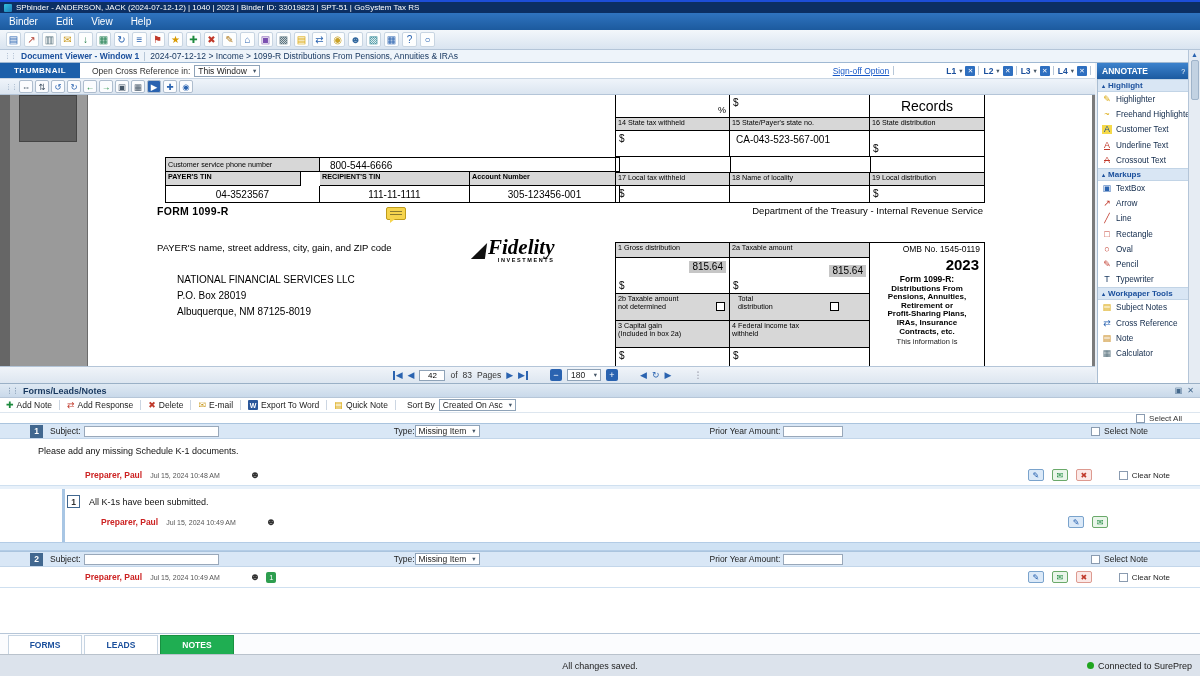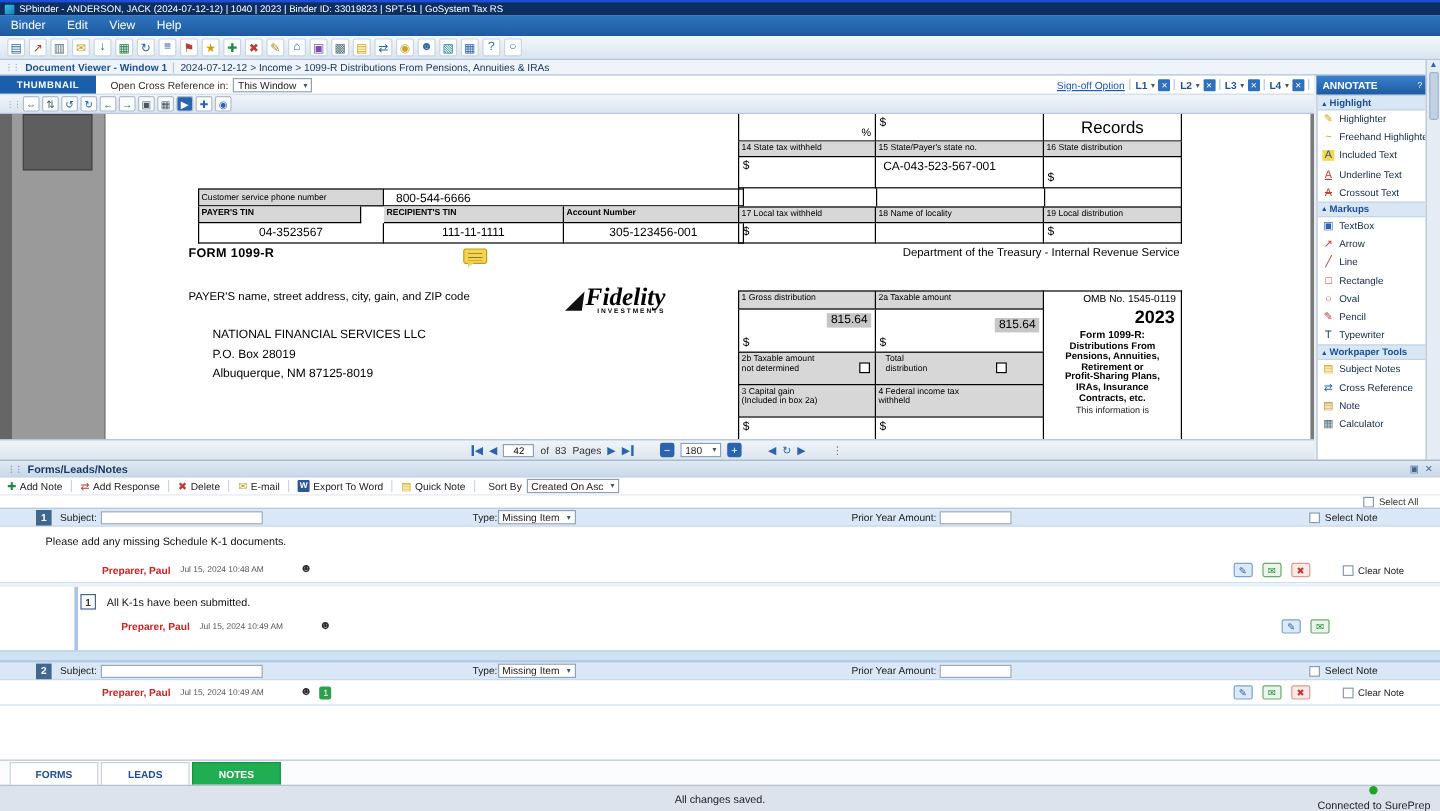--- a/index.html
+++ b/index.html
@@ -16,21 +16,21 @@
 .doc-tabbar{position:absolute;left:0;top:50px;width:1188px;height:13px;background:#eef4fa;border-bottom:1px solid #9fb8d2;display:flex;align-items:center;font-size:8.5px;gap:5px;padding:0 4px;color:#13335c;}
 .drag-dots{color:#8aa0b8;font-size:7px;letter-spacing:-1px;}
 .doc-title{color:#1a4f9c;font-weight:bold;}
 .v-sep{width:1px;height:9px;background:#b7c7d8;display:inline-block;}
 
 .viewer-options{position:absolute;left:0;top:63px;width:1095px;height:16px;background:#fff;border-bottom:1px solid #c9d6e4;display:flex;align-items:center;font-size:8.5px;color:#333;gap:4px;}
 .thumb-btn{width:80px;height:100%;background:#1b5faa;color:#fff;font-weight:bold;font-size:8px;display:flex;align-items:center;justify-content:center;letter-spacing:.5px;}
 .sel-box{display:inline-flex;align-items:center;gap:6px;border:1px solid #8fa3b8;background:#fff;height:12px;padding:0 3px;font-size:8.5px;color:#222;white-space:nowrap;}
 .dd{font-size:6.5px;color:#456;}
 .signoff{color:#1758c7;text-decoration:underline;white-space:nowrap;}
-.levels{display:flex;align-items:center;gap:4px;margin-right:4px;}
+.levels{display:flex;align-items:center;gap:4px;margin-right:4px;margin-left:48px;}
 .lvl-group{display:inline-flex;align-items:center;gap:3px;}
 .lvl-label{color:#1a4f9c;font-weight:bold;}
 .lvl-x{width:10px;height:10px;background:#2e6fc0;color:#fff;font-size:6.5px;display:inline-flex;align-items:center;justify-content:center;border-radius:1px;}
 .spacer{flex:1;}
 
 .annotate-head{position:absolute;left:1097px;top:63px;width:103px;height:16px;background:linear-gradient(#3c82cd,#1c5aa0);color:#fff;font-size:8.5px;font-weight:bold;display:flex;align-items:center;gap:4px;padding:0 5px;}
 .ah-ic{font-size:7px;font-weight:normal;}
 .annotate-body{position:absolute;left:1097px;top:79px;width:91px;height:304px;background:#fff;border-left:1px solid #a9bdd2;overflow:hidden;}
 .asec{height:13px;background:#d9e6f4;border-top:1px solid #c2d4e6;border-bottom:1px solid #c2d4e6;color:#1a4f9c;font-weight:bold;font-size:8px;display:flex;align-items:center;gap:3px;padding:0 4px;}
 .asec .arr{font-size:6px;}
@@ -113,21 +113,21 @@
 .resp-foot{height:20px;display:flex;align-items:center;font-size:8px;margin-top:4px;}
 .resp-foot .author{margin-left:36px;}
 .resp-foot .foot-right{margin-right:92px;}
 .note-divider{height:9px;background:#cfe2f4;border-top:1px solid #b3cce6;border-bottom:1px solid #b3cce6;}
 
 .bottom-tabs{position:absolute;left:0;right:0;top:633px;height:21px;background:#fbfcfe;border-top:1px solid #b6c6d8;display:flex;align-items:flex-end;padding-left:8px;gap:2px;}
 .btab{width:74px;height:19px;display:flex;align-items:center;justify-content:center;font-size:8.5px;font-weight:bold;color:#1a4f9c;background:#fff;border:1px solid #c6d4e2;border-bottom:none;}
 .btab.active{background:#1fae52;color:#fff;border-color:#189141;}
 .statusbar{position:absolute;left:0;right:0;top:654px;height:22px;background:#dce3ec;border-top:1px solid #b9c2cc;font-size:9px;color:#222;}
 .status-msg{position:absolute;left:50%;top:0;height:100%;transform:translateX(-50%);display:flex;align-items:center;}
-.status-right{position:absolute;right:8px;top:0;height:100%;display:flex;align-items:center;gap:4px;flex-direction:column;}
+.status-right{position:absolute;right:8px;top:0;height:100%;display:flex;align-items:center;gap:4px;}
 .dot{width:7px;height:7px;border-radius:50%;background:#1fa51f;display:inline-block;}
 </style>
 </head>
 <body>
 
 <div class="titlebar">
   <span class="app-icon"></span>
   <span>SPbinder - ANDERSON, JACK (2024-07-12-12) | 1040 | 2023 | Binder ID: 33019823 | SPT-51 | GoSystem Tax RS</span>
 </div>
 
@@ -261,21 +261,21 @@
         <span>Highlighter</span>
       </div>
 
       <div class="aitem">
         <span class="aico" style="color: rgb(217, 164, 0);">~</span>
         <span>Freehand Highlighter</span>
       </div>
 
       <div class="aitem">
         <span class="aico" style="color: rgb(26, 79, 156); background: rgb(245, 217, 74);">A</span>
-        <span>Included Text</span>
+        <span>Customer Text</span>
       </div>
 
       <div class="aitem">
         <span class="aico" style="color: rgb(192, 57, 43); text-decoration: underline;">A</span>
         <span>Underline Text</span>
       </div>
 
       <div class="aitem">
         <span class="aico" style="color: rgb(192, 57, 43); text-decoration: line-through;">A</span>
         <span>Crossout Text</span>

